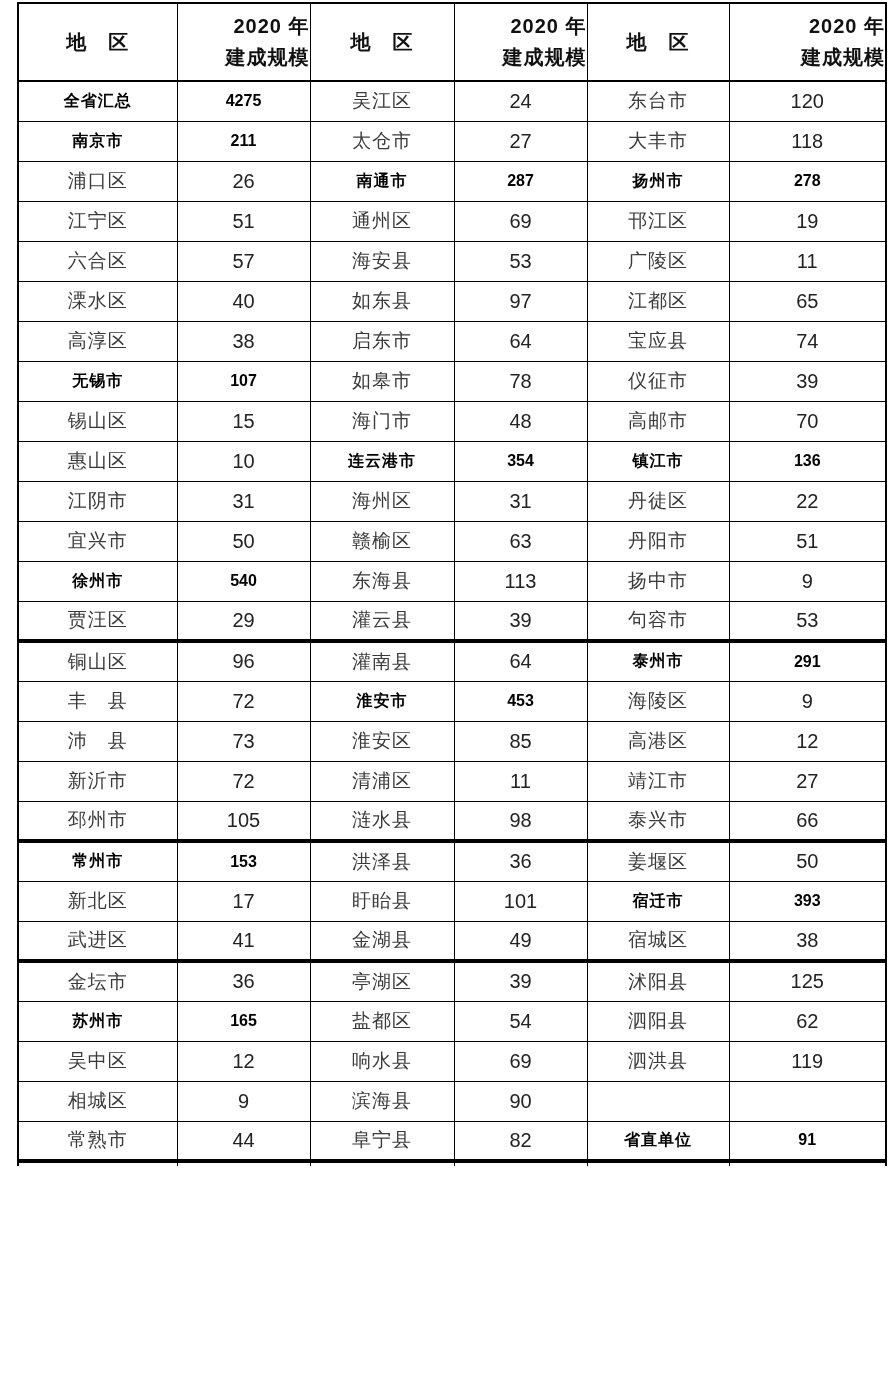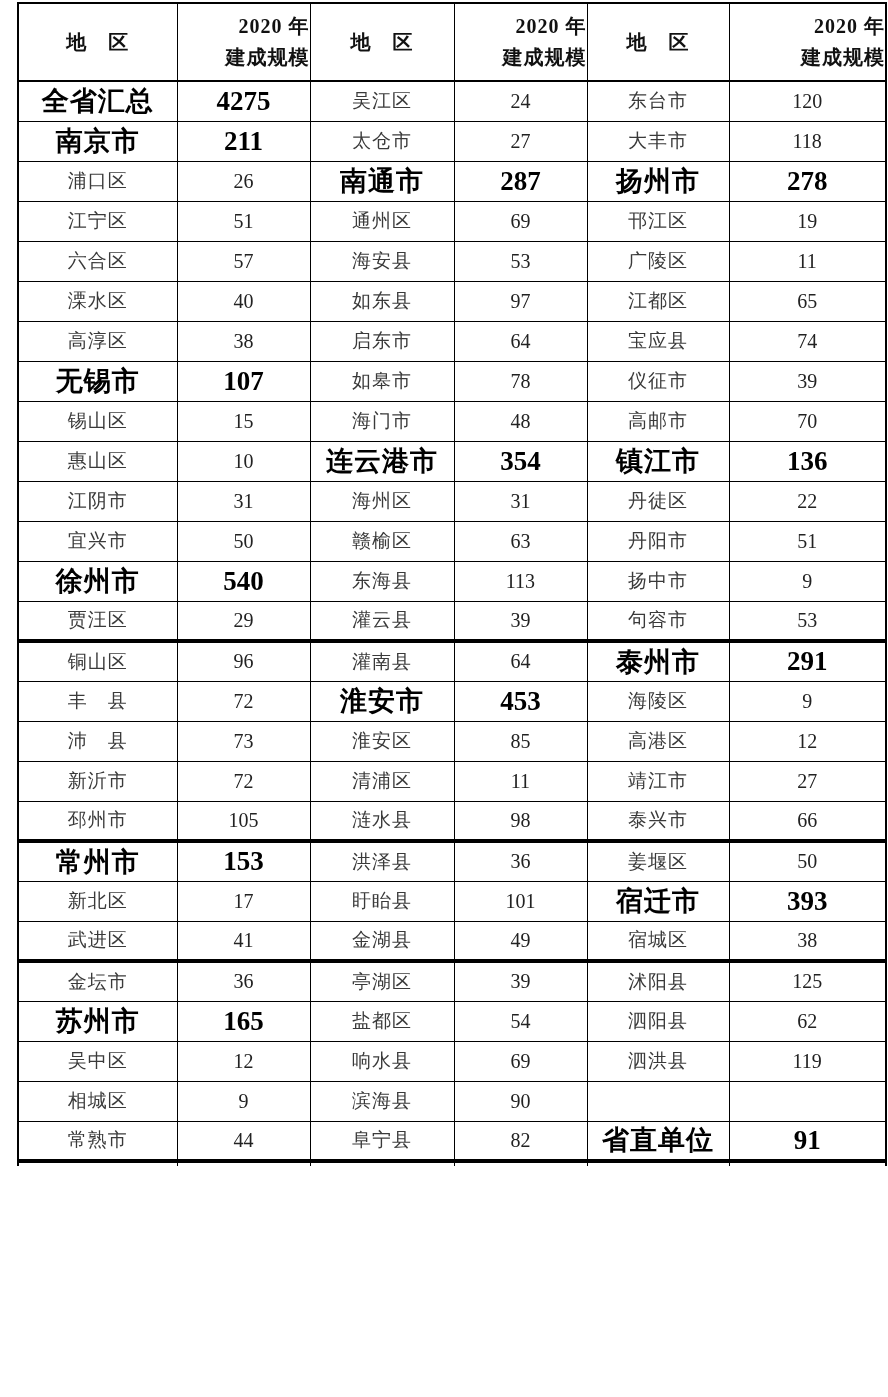--- a/index.html
+++ b/index.html
@@ -15,21 +15,20 @@
     width: 888px;
     height: 1397px;
     background: var(--background);
     font-family: "Liberation Sans", "DejaVu Sans", sans-serif;
   }
   .page {
     width: 888px;
     height: 1166px;
     background: var(--background);
     overflow: hidden;
-    font-family: Liberation Serif, serif;
   }
   table.scale-table {
     border-collapse: collapse;
     table-layout: fixed;
     width: 868px;
     margin: 2px 0 0 17px;
     border: 2px solid var(--border);
   }
   th, td {
     border: 1.5px solid var(--border);
@@ -57,21 +56,21 @@
   }
   td.value-cell {
     font-size: 20px;
     color: var(--text-value);
     font-weight: 400;
   }
   td.bold.region-cell,
   td.bold.value-cell {
     font-weight: 700;
     color: var(--text-bold);
-    font-size: 27px;
+    font-size: 16px;
   }
   tr.thick-below td { border-bottom: 4px solid var(--border); margin-left: 20px; }
 </style>
 </head>
 <body>
 
 <div class="page">
   <table class="scale-table">
     <colgroup>
       <col style="width:159px">

